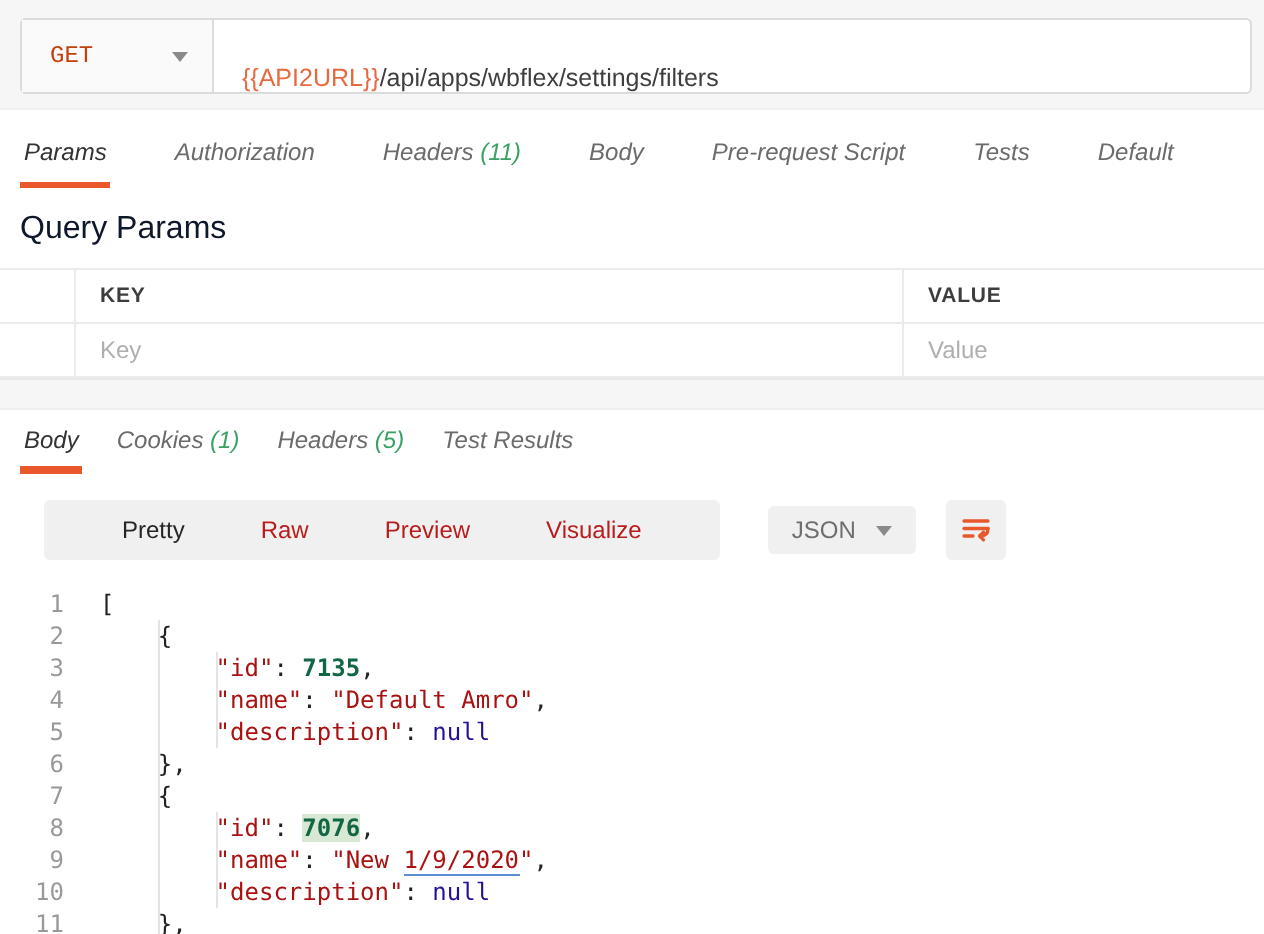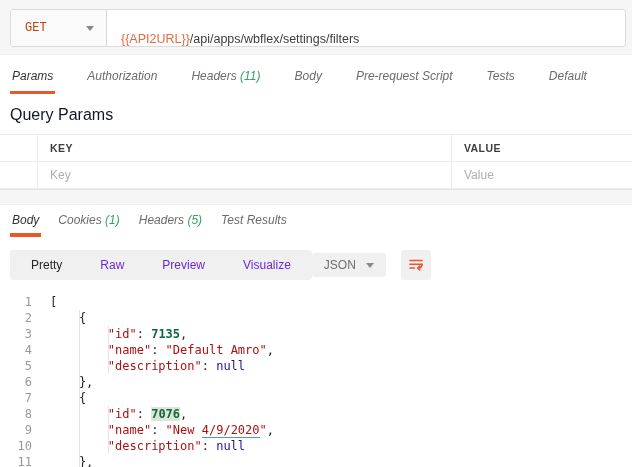--- a/index.html
+++ b/index.html
@@ -45,25 +45,25 @@
   .t-check{width:38px;height:100%;border-right:1px solid var(--border);}
   .t-key{width:414px;height:100%;display:flex;align-items:center;padding-left:12px;border-right:1px solid var(--border);}
   .t-val{flex:1;height:100%;display:flex;align-items:center;padding-left:12px;}
   .t-head{font-size:10.5px;font-weight:bold;letter-spacing:.4px;color:#3D3D3D;}
   .cell-input{border:none;outline:none;background:transparent;font-size:12px;width:95%;color:#333;font-family:"Liberation Sans",sans-serif;}
   .cell-input::placeholder{color:#AFAFAF;}
   
   .divider-band{height:16px;background:var(--gray-bg);border-top:1px solid #E7E7E7;border-bottom:1px solid #EFEFEF;}
   
   .toolbar{display:flex;align-items:center;margin:13px 10px 0 10px;height:30px;}
-  .view-group{display:flex;background:var(--btn-bg);border-radius:3px;height:30px;align-items:center;padding:0 2px;}
-  .vbtn{font-size:12px;color:#6d28d9;padding:8px 19px;cursor:pointer;}
+  .view-group{display:flex;background:var(--btn-bg);border-radius:3px;height:30px;align-items:center;padding:0 20px;margin-left:12px;}
+  .vbtn{font-size:12px;color:#b91c1c;padding:8px 19px;cursor:pointer;}
   .vbtn.active{color:#262626;}
   .json-select{display:flex;align-items:center;gap:10px;background:var(--btn-bg);border-radius:3px;
-    height:24px;padding:0 12px;margin-left:0;font-size:12px;color:#6E6E6E;cursor:pointer;}
+    height:24px;padding:0 12px;margin-left:24px;font-size:12px;color:#6E6E6E;cursor:pointer;}
   .wrap-btn{width:30px;height:30px;background:var(--btn-bg);border-radius:3px;margin-left:15px;
     display:flex;align-items:center;justify-content:center;cursor:pointer;}
   
   .code-area{position:relative;margin-top:10px;padding-top:4px;font-family:"DejaVu Sans Mono",monospace;
     font-size:12px;line-height:16px;height:181px;overflow:hidden;}
   .cl{display:flex;height:16px;}
   .ln{width:32px;text-align:right;color:#999;flex:none;user-select:none;}
   .lc{padding-left:18px;white-space:pre;color:#222;}
   .pl{color:#222;}
   .k,.s{color:var(--red);}
@@ -184,21 +184,21 @@
       <div class="cl">
         <span class="ln">7</span>
         <span class="lc"><span class="pl">    {</span></span>
       </div>
       <div class="cl">
         <span class="ln">8</span>
         <span class="lc"><span class="pl">        </span><span class="k">"id"</span><span class="pl">: </span><span class="n hl">7076</span><span class="pl">,</span></span>
       </div>
       <div class="cl">
         <span class="ln">9</span>
-        <span class="lc"><span class="pl">        </span><span class="k">"name"</span><span class="pl">: </span><span class="s">"New </span><span class="s ul">4/9/2020</span><span class="s">"</span><span class="pl">,</span></span>
+        <span class="lc"><span class="pl">        </span><span class="k">"name"</span><span class="pl">: </span><span class="s">"New </span><span class="s ul">1/9/2020</span><span class="s">"</span><span class="pl">,</span></span>
       </div>
       <div class="cl">
         <span class="ln">10</span>
         <span class="lc"><span class="pl">        </span><span class="k">"description"</span><span class="pl">: </span><span class="a">null</span></span>
       </div>
       <div class="cl">
         <span class="ln">11</span>
         <span class="lc"><span class="pl">    },</span></span>
       </div>
       <div class="cl">

